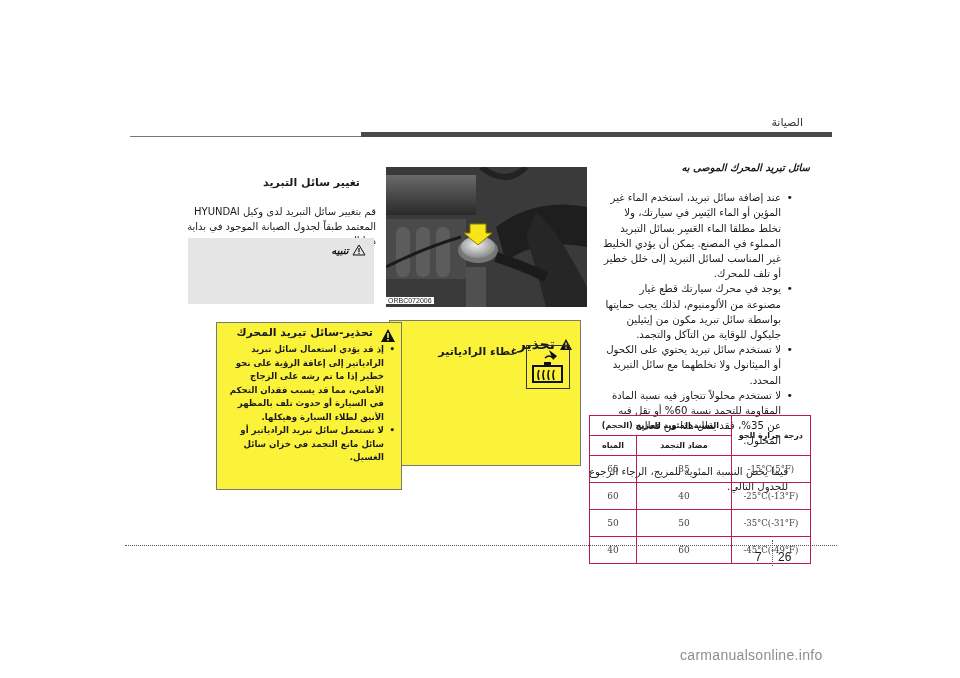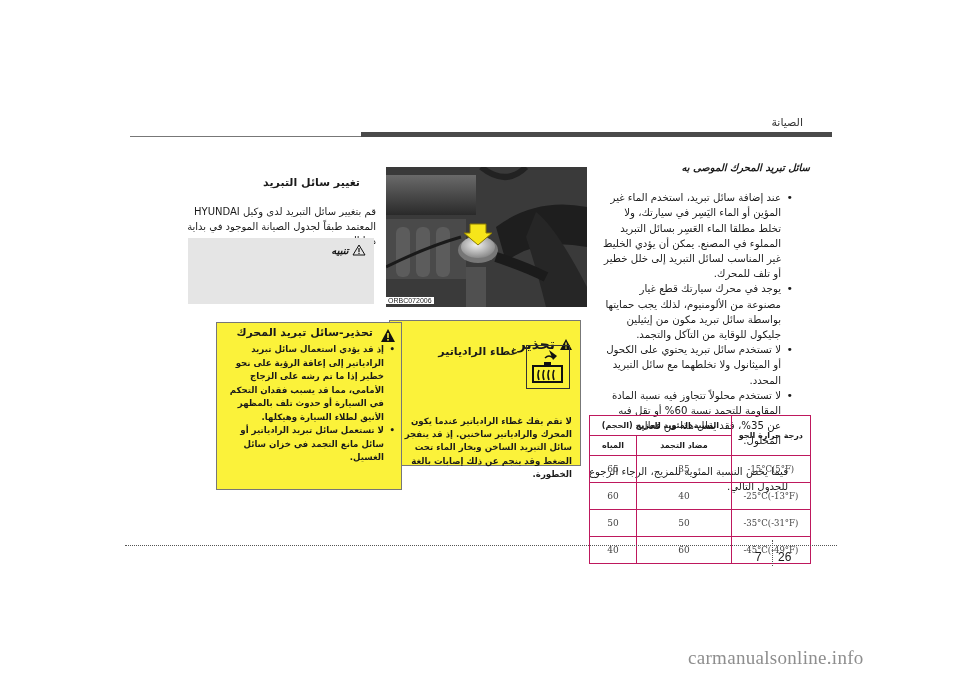--- a/index.html
+++ b/index.html
@@ -54,21 +54,21 @@
   .warn-left ul { position:absolute; right:6px; left:6px; top:20px; margin:0; padding:0; list-style:none;
                   direction:rtl; text-align:right; font-size:8.6px; font-weight:bold; line-height:13.5px; }
   .warn-left li { position:relative; padding-right:11px; }
   .warn-left li::before { content:"•"; position:absolute; right:0; top:0; }
 
   
   .dotted { left:125px; top:545px; width:712px; height:0; border-top:1.5px dotted #555; }
   .vdotted { left:772px; top:540px; width:0; height:26px; border-left:1.5px dotted #555; }
   .page-chapter { left:755px; top:550px; font-size:12px; font-family:"Liberation Sans", sans-serif; }
   .page-num { left:778px; top:550px; font-size:12px; font-family:"Liberation Sans", sans-serif; }
-  .watermark { left:680px; top:647px; font-size:19px; color:#8e8e8e; font-family:Liberation Serif, serif; letter-spacing:0.3px;margin-left:8px; }
+  .watermark { left:680px; top:647px; font-size:14px; color:#8e8e8e; font-family:Liberation Sans, sans-serif; letter-spacing:0.3px; }
 </style>
 </head>
 <body>
 
 <div class="abs section-title rtl">الصيانة</div>
 <div class="abs rule-thin"></div>
 <div class="abs rule-thick"></div>
 
 <div class="abs col-right rtl">
   <div class="subhead-italic">سائل تبريد المحرك الموصى به</div>
@@ -159,21 +159,20 @@
   <div class="title">غطاء الرادياتير</div>
   <div class="icon-box">
     <svg width="41" height="41" viewBox="0 0 41 41">
       <path d="M22 4 L30 10 L26 14 Z" fill="#111"></path>
       <path d="M18 12 Q22 8 26 12" stroke="#111" stroke-width="1.5" fill="none"></path>
       <rect x="17" y="16" width="7" height="4" fill="#111"></rect>
       <rect x="6" y="20" width="29" height="16" fill="none" stroke="#111" stroke-width="2"></rect>
       <path d="M12 34 Q10 29 12 24 M17 34 Q15 29 17 24 M22 34 Q20 29 22 24 M27 34 Q25 29 27 24" stroke="#111" stroke-width="1.6" fill="none"></path>
     </svg>
   </div>
-  <div class="body">لا تقم بفك غطاء الرادياتير عندما يكون المحرك والرادياتير ساخنين. إذ قد ينفجر سائل التبريد الساخن وبخار الماء تحت الضغط وقد ينجم عن ذلك إصابات بالغة الخطورة.</div>
 </div>
 
 <div class="abs col-left">
   <h3>تغيير سائل التبريد</h3>
   <p>قم بتغيير سائل التبريد لدى وكيل HYUNDAI المعتمد طبقاً لجدول الصيانة الموجود في بداية هذا القسم.</p>
 </div>
 
 <div class="abs caution-box">
   <div class="hdr">
     <span style="display:inline-block;vertical-align:middle;">

